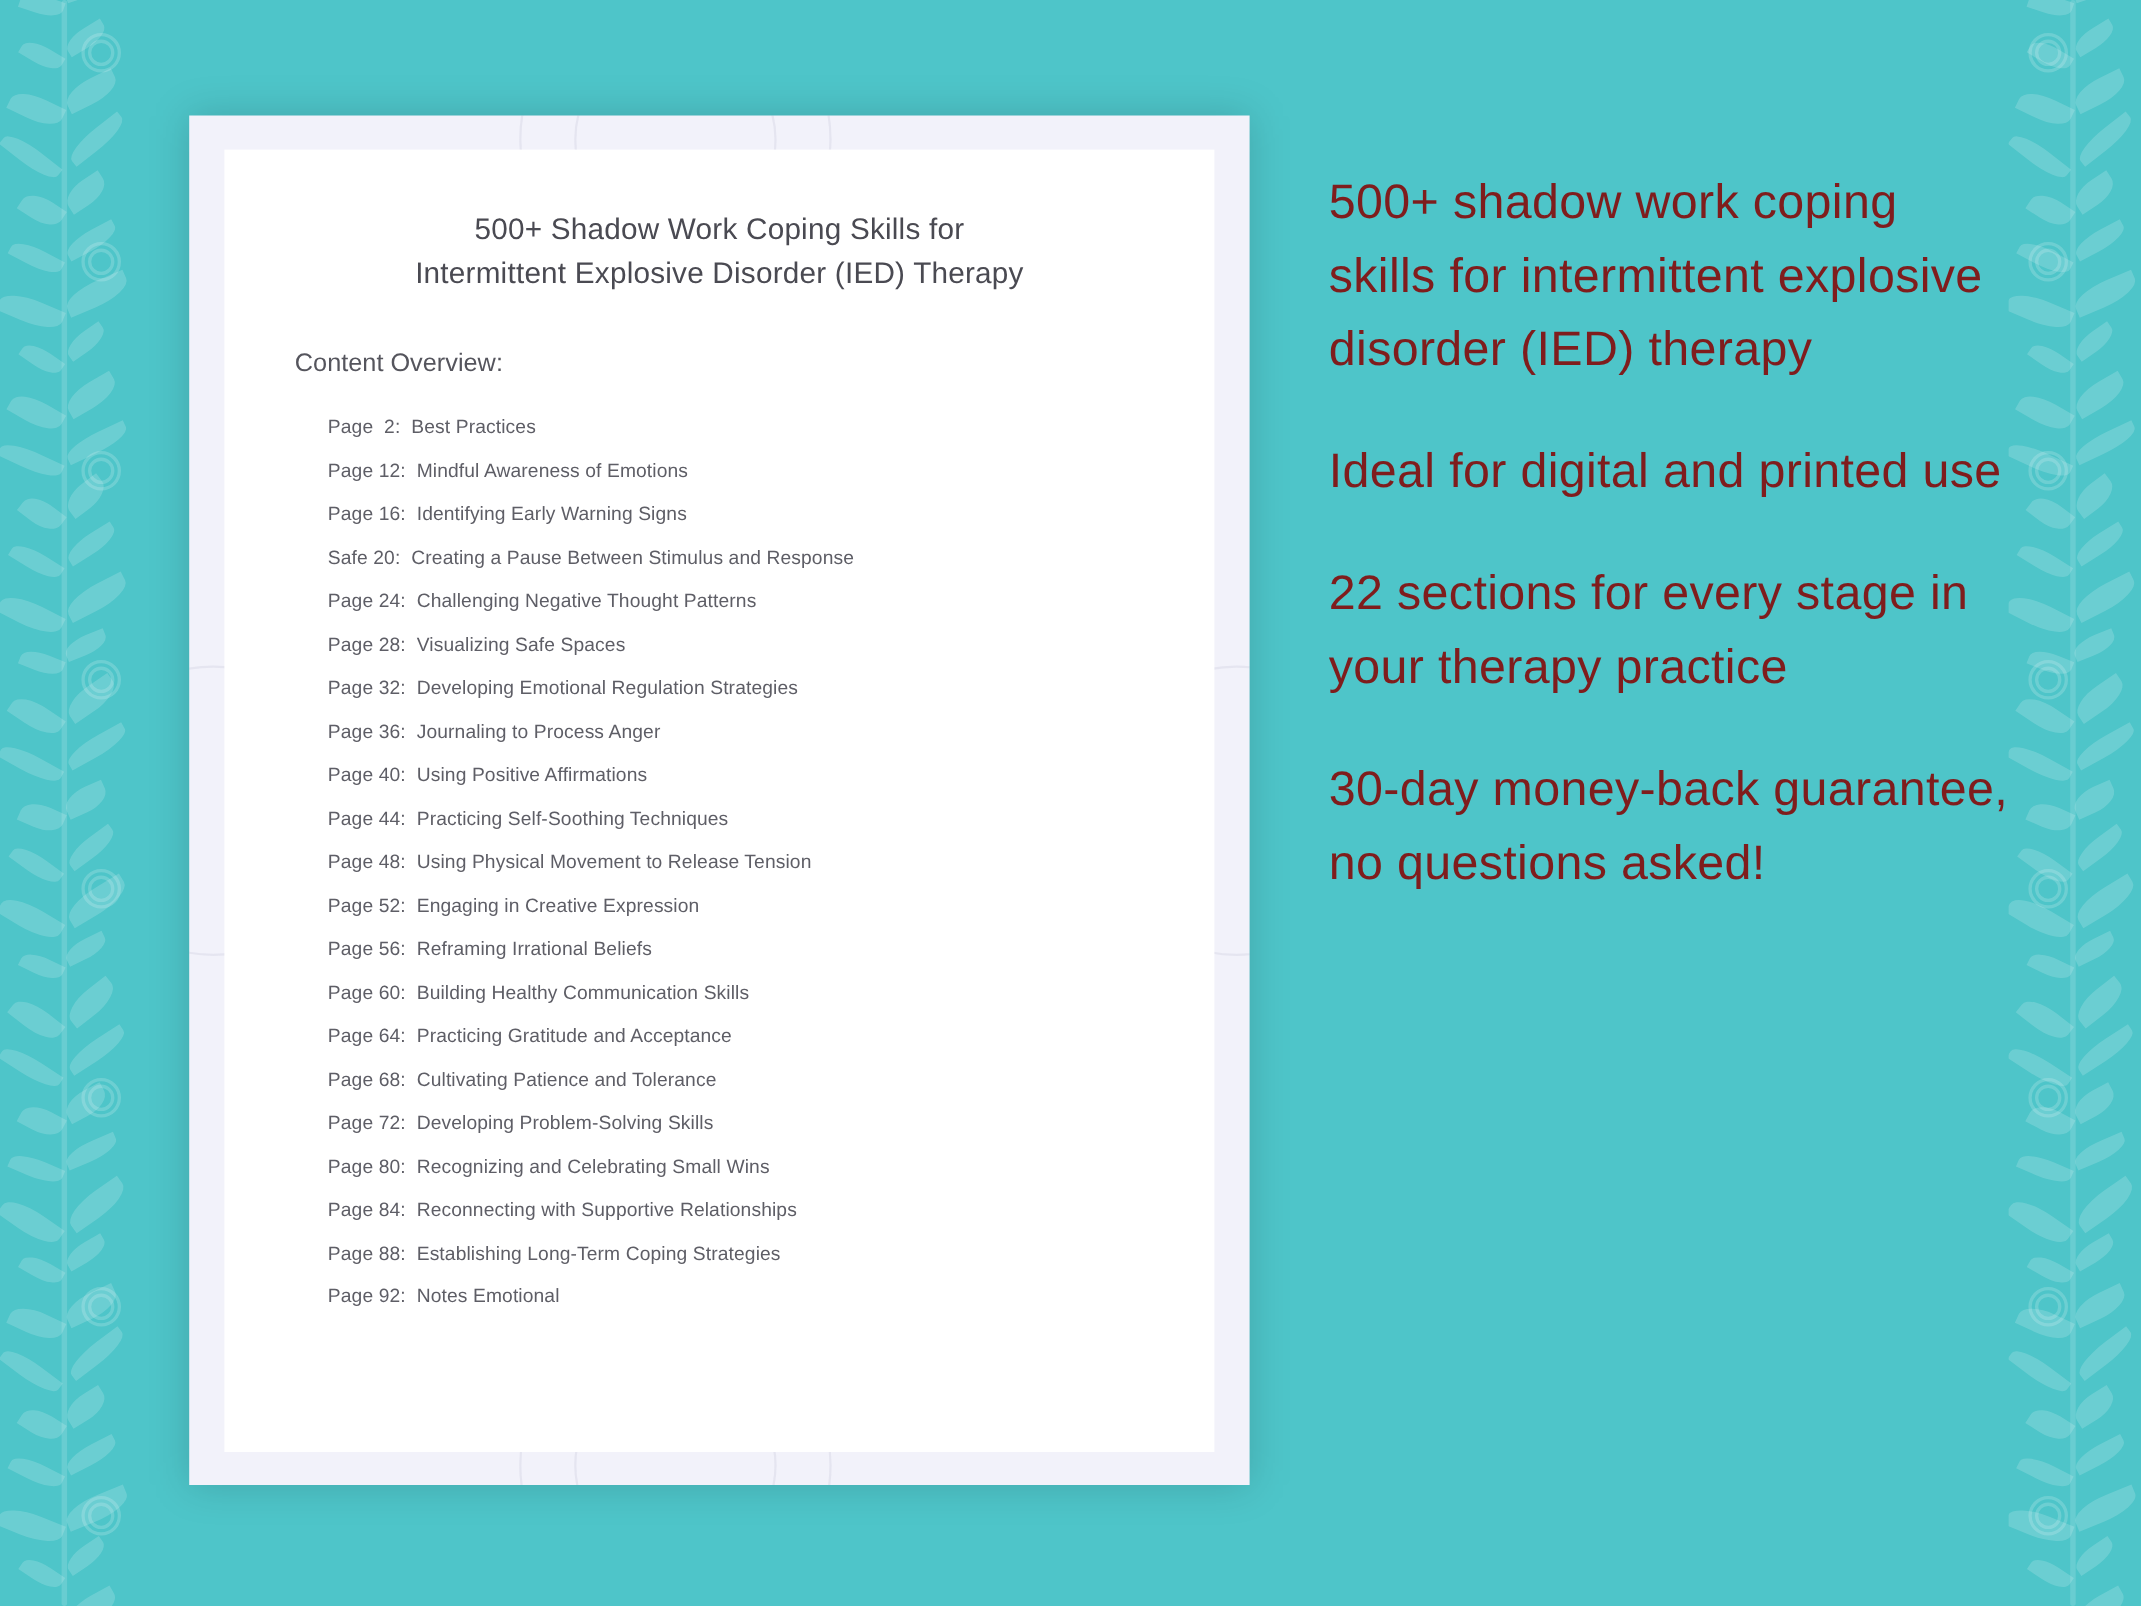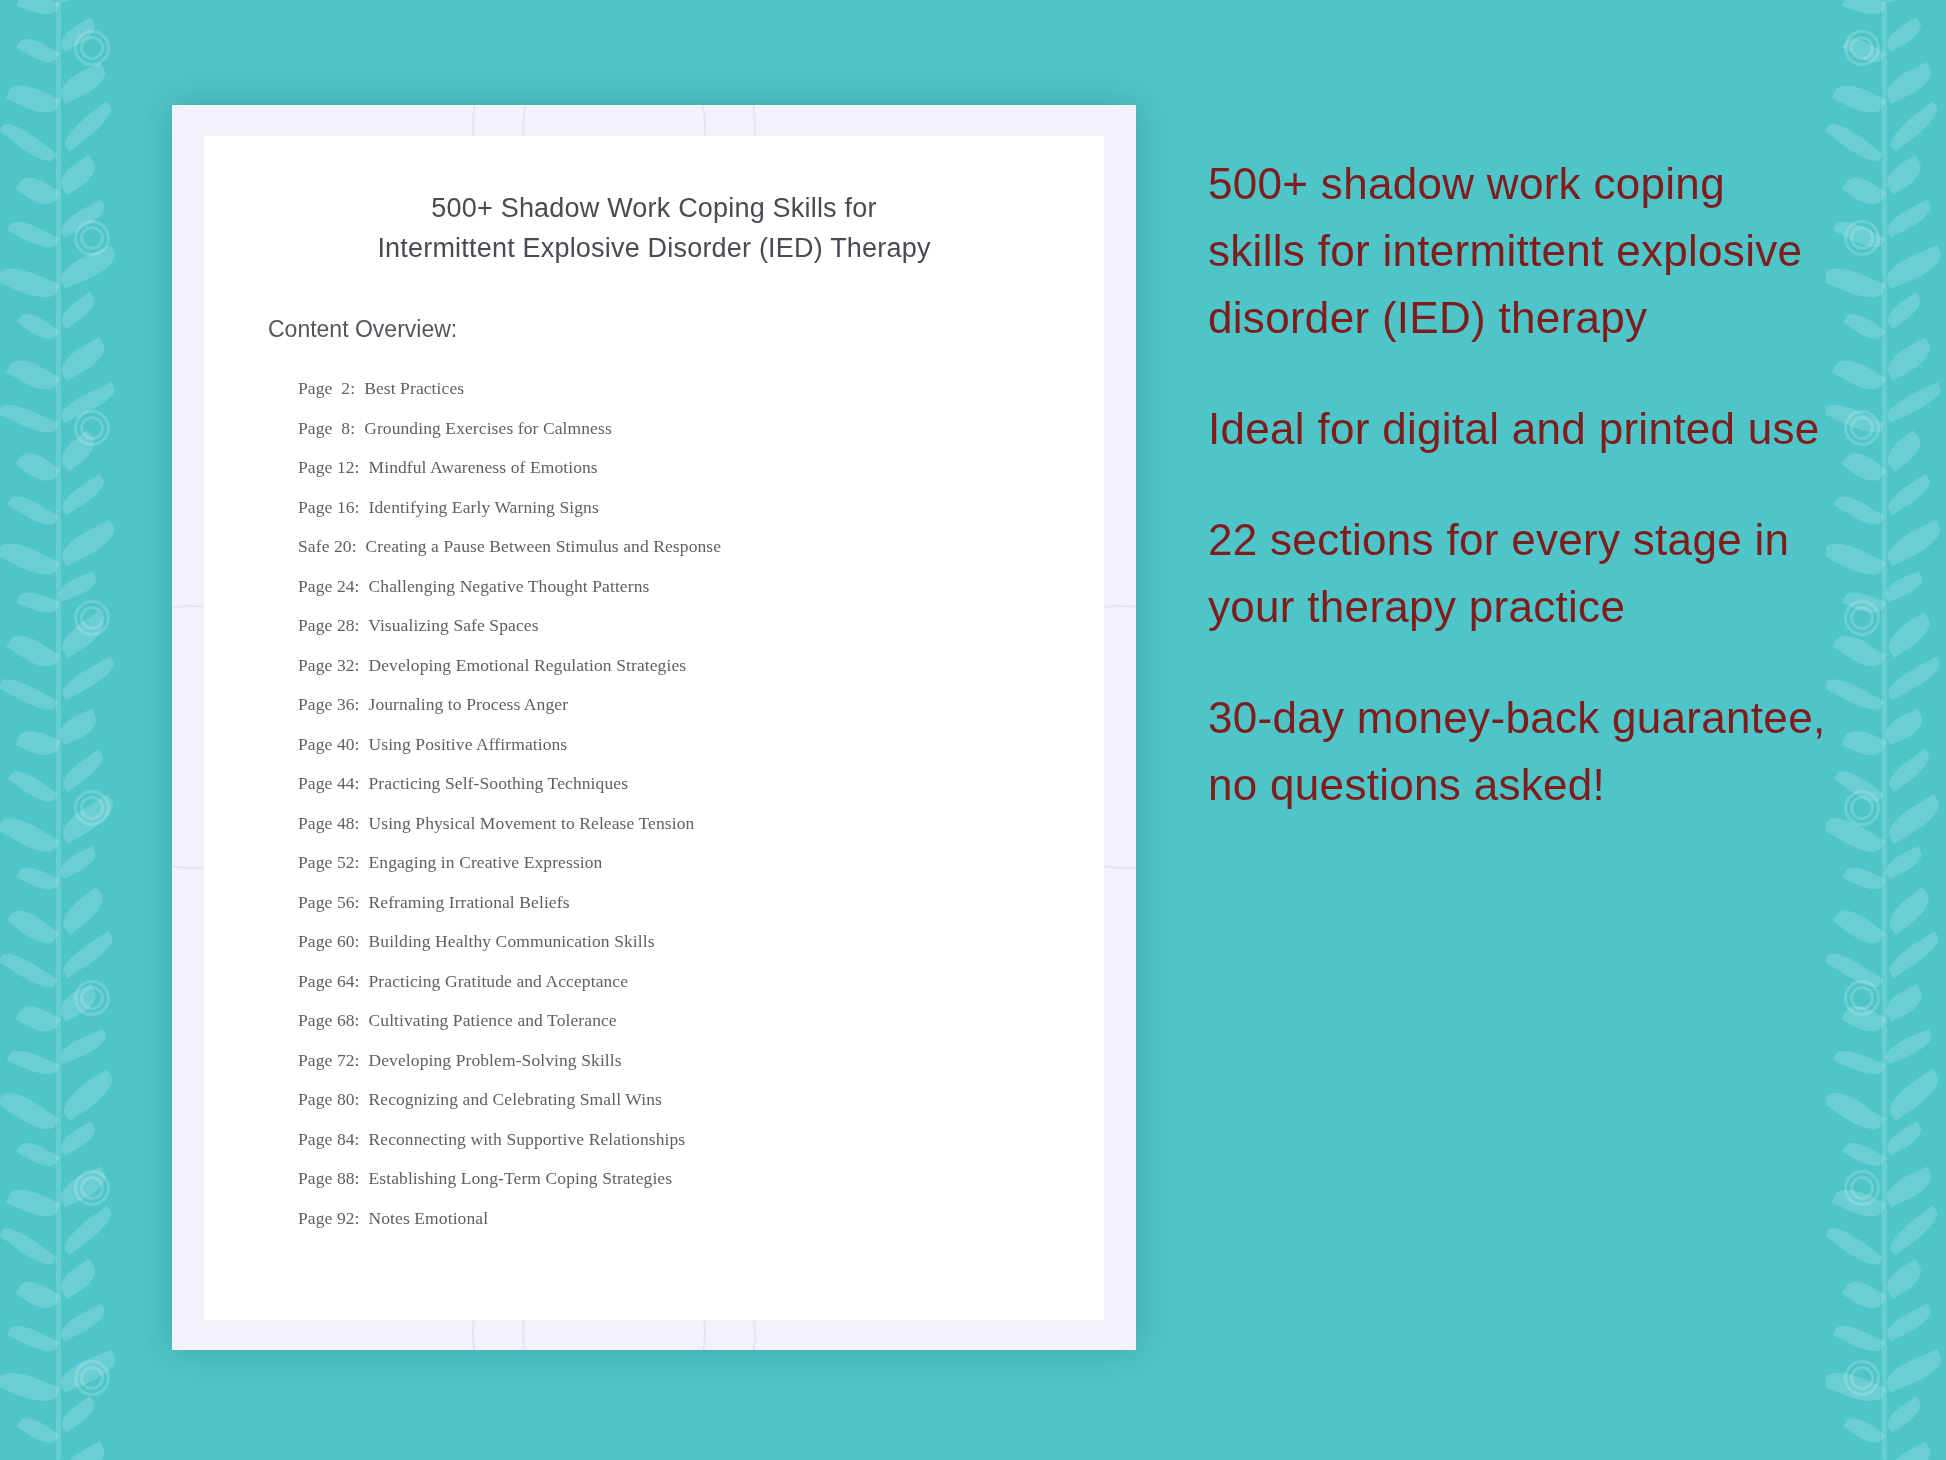--- a/index.html
+++ b/index.html
@@ -101,21 +101,20 @@
     margin: 0;
     padding: 26px 0 0 94px;
     list-style: none;
   }
   .toc li {
     font-size: 17.5px;
     line-height: 39.5px;
     color: #5e5e66;
     white-space: pre;
     letter-spacing: 0.1px;
-    font-family: Liberation Serif, serif;
   }
   .toc .pg {
     display: inline-block;
     white-space: pre;
   }
 
   
   .promo {
     position: absolute;
     left: 1208px;
@@ -321,21 +320,20 @@
 <div class="paper-inner">
   <h1 class="doc-title">
     <span class="line">500+ Shadow Work Coping Skills for</span>
     <span class="line">Intermittent Explosive Disorder (IED) Therapy</span>
   </h1>
 
   <p class="overview-label">Content Overview:</p>
 
   <ul class="toc" id="toc-list">
       <li><span class="pg">Page  2:</span><span>  Best Practices</span></li>
-      <li><span class="pg">Page  8:</span><span>  Grounding Exercises for Calmness</span></li>
       <li><span class="pg">Page 12:</span><span>  Mindful Awareness of Emotions</span></li>
       <li><span class="pg">Page 16:</span><span>  Identifying Early Warning Signs</span></li>
       <li><span class="pg">Safe 20:</span><span>  Creating a Pause Between Stimulus and Response</span></li>
       <li><span class="pg">Page 24:</span><span>  Challenging Negative Thought Patterns</span></li>
       <li><span class="pg">Page 28:</span><span>  Visualizing Safe Spaces</span></li>
       <li><span class="pg">Page 32:</span><span>  Developing Emotional Regulation Strategies</span></li>
       <li><span class="pg">Page 36:</span><span>  Journaling to Process Anger</span></li>
       <li><span class="pg">Page 40:</span><span>  Using Positive Affirmations</span></li>
       <li><span class="pg">Page 44:</span><span>  Practicing Self-Soothing Techniques</span></li>
       <li><span class="pg">Page 48:</span><span>  Using Physical Movement to Release Tension</span></li>

